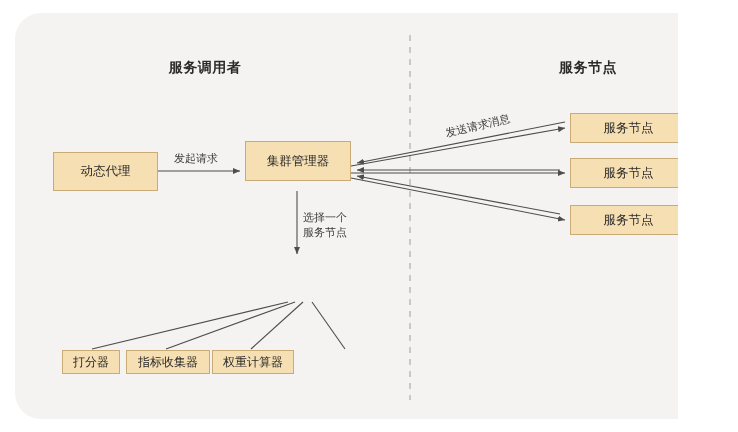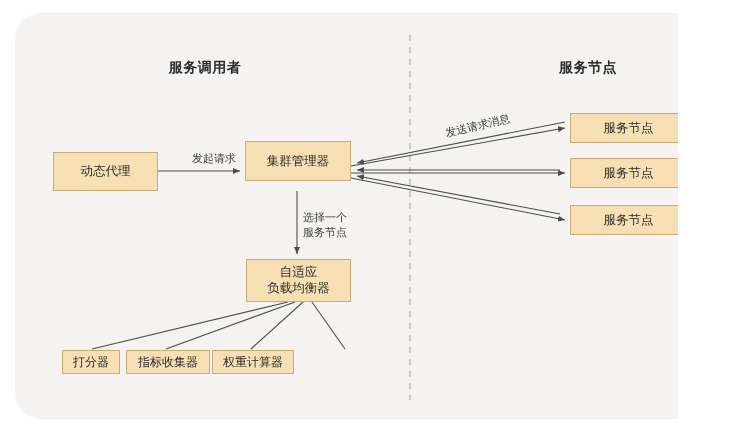--- a/index.html
+++ b/index.html
@@ -111,33 +111,29 @@
     <line x1="312" y1="302" x2="345" y2="349" stroke="#4d4d4d" stroke-width="1.1"></line>
   </svg>
 
   <div class="section-title" style="left:155px; top:59px; width:100px;">服务调用者</div>
   <div class="section-title" style="left:548px; top:59px; width:80px;">服务节点</div>
 
   <div class="node" style="left:53px; top:152px; width:105px; height:39px;">动态代理</div>
 
   <div class="node" style="left:245px; top:141px; width:106px; height:40px;">集群管理器</div>
 
-  <div class="node two-line" style="left:246px; top:259px; width:105px; height:43px;">
-    <span>自适应</span>
-    <span>负载均衡器</span>
-  </div>
 
   <div class="node small" style="left:62px; top:350px; width:58px; height:24px;">打分器</div>
   <div class="node small" style="left:126px; top:350px; width:84px; height:24px;">指标收集器</div>
   <div class="node small" style="left:212px; top:350px; width:82px; height:24px;">权重计算器</div>
 
   <div class="node" style="left:570px; top:113px; width:117px; height:30px;">服务节点</div>
   <div class="node" style="left:570px; top:158px; width:117px; height:30px;">服务节点</div>
   <div class="node" style="left:570px; top:205px; width:117px; height:30px;">服务节点</div>
 
-  <div class="edge-label" style="left:192px; top:151px;">发起请求</div>
+  <div class="edge-label" style="left:174px; top:151px;">发起请求</div>
 
   <div class="edge-label rot" style="left:444px; top:126px;">发送请求消息</div>
 
   <div class="edge-label" style="left:303px; top:210px;">选择一个</div>
   <div class="edge-label" style="left:303px; top:225px;">服务节点</div>
 
 </div>
 
 </body></html>

